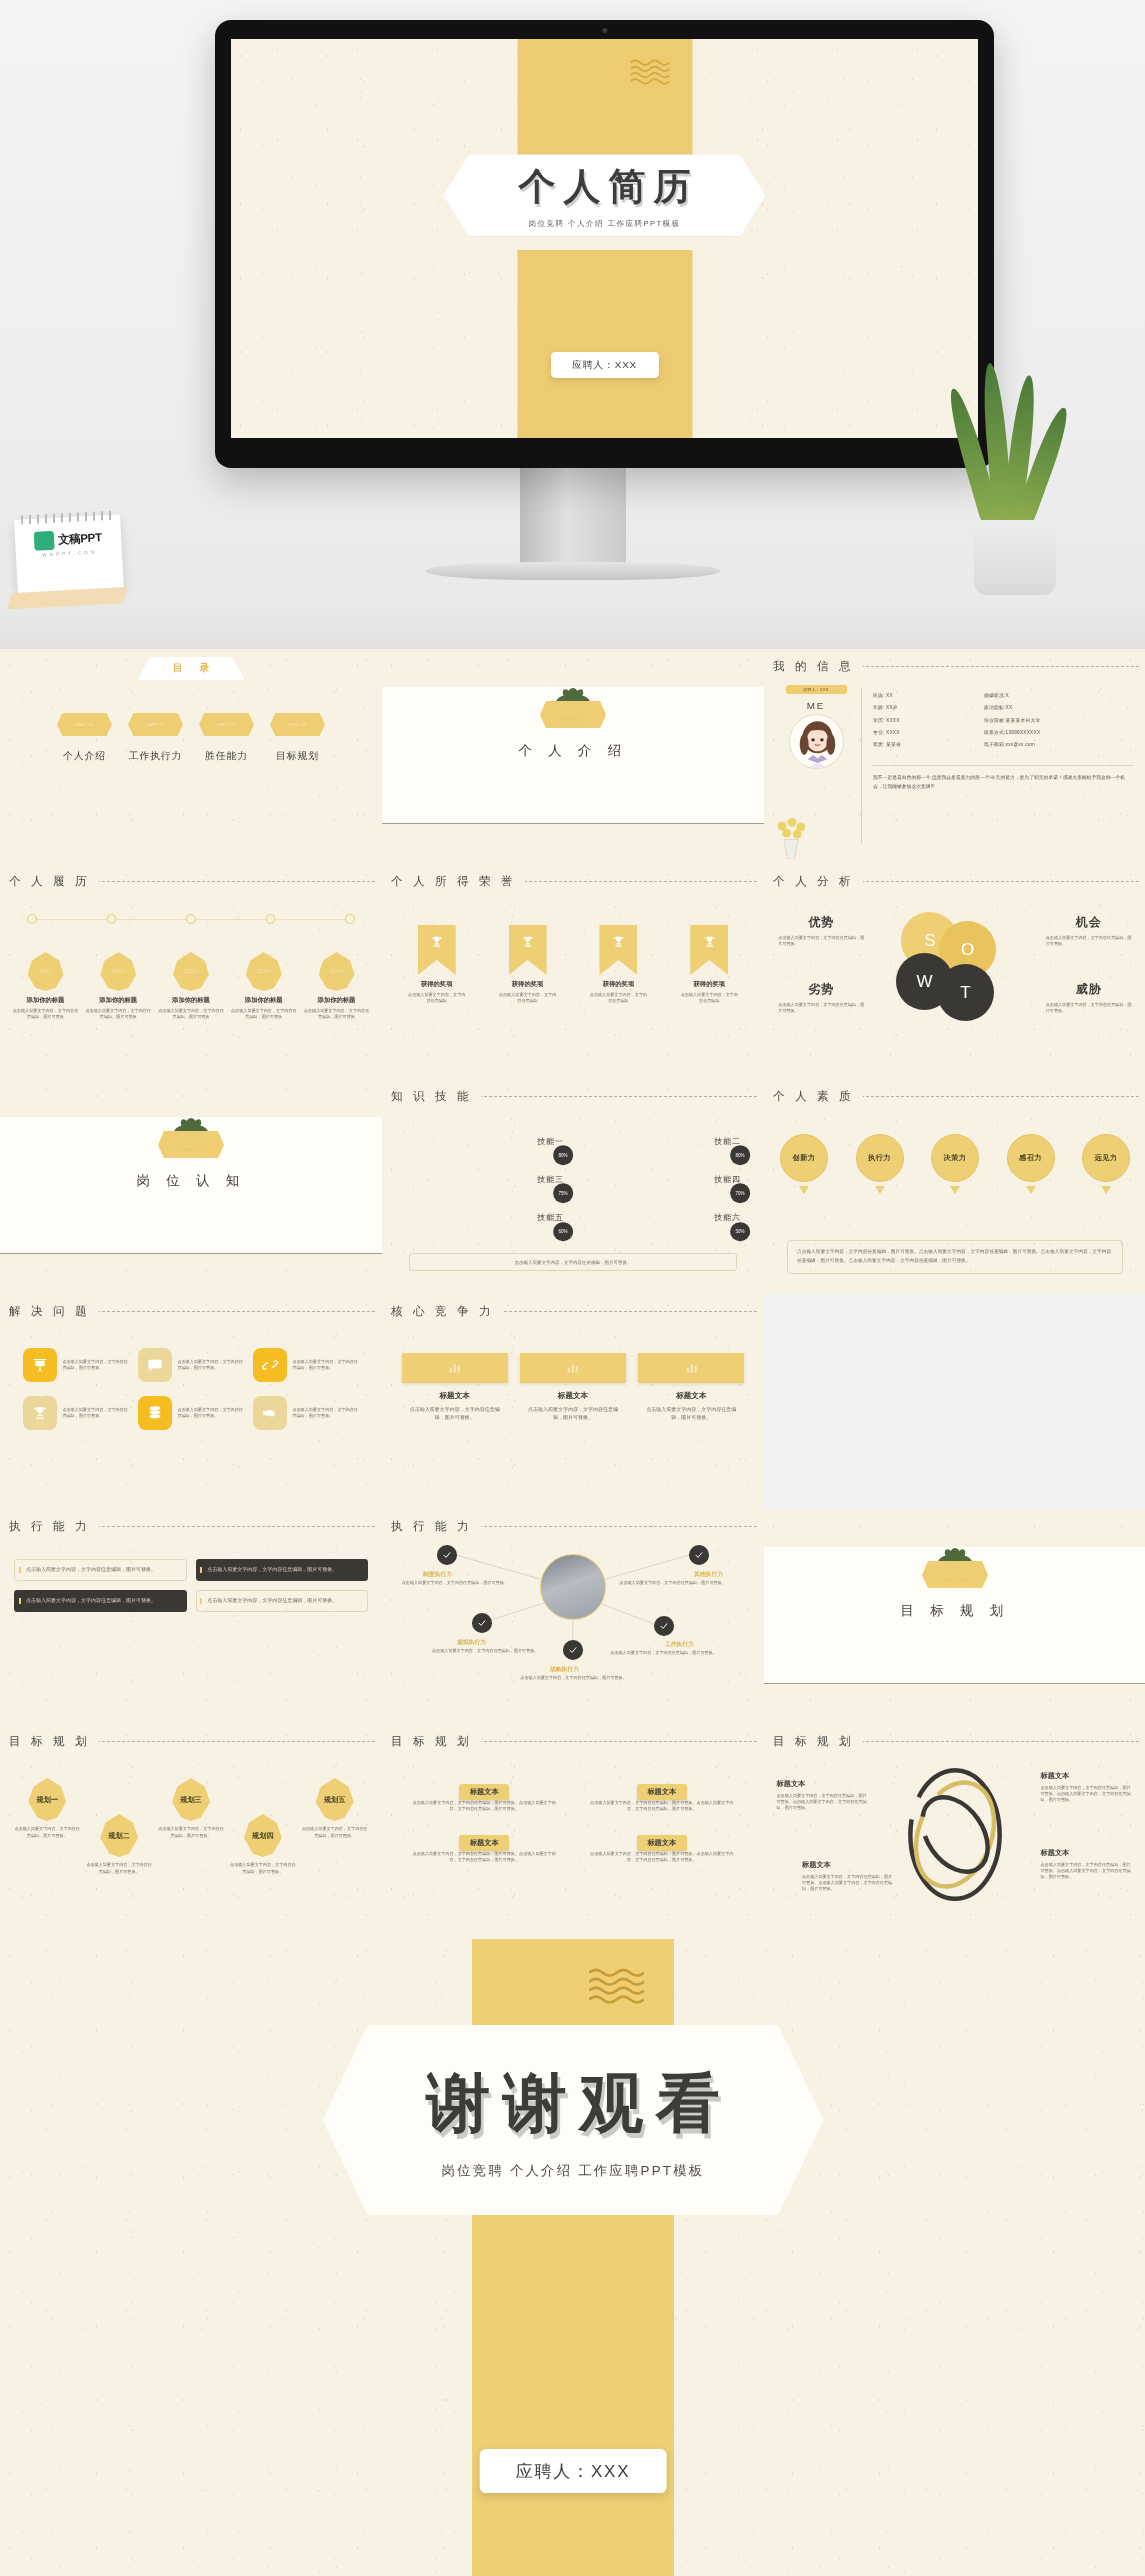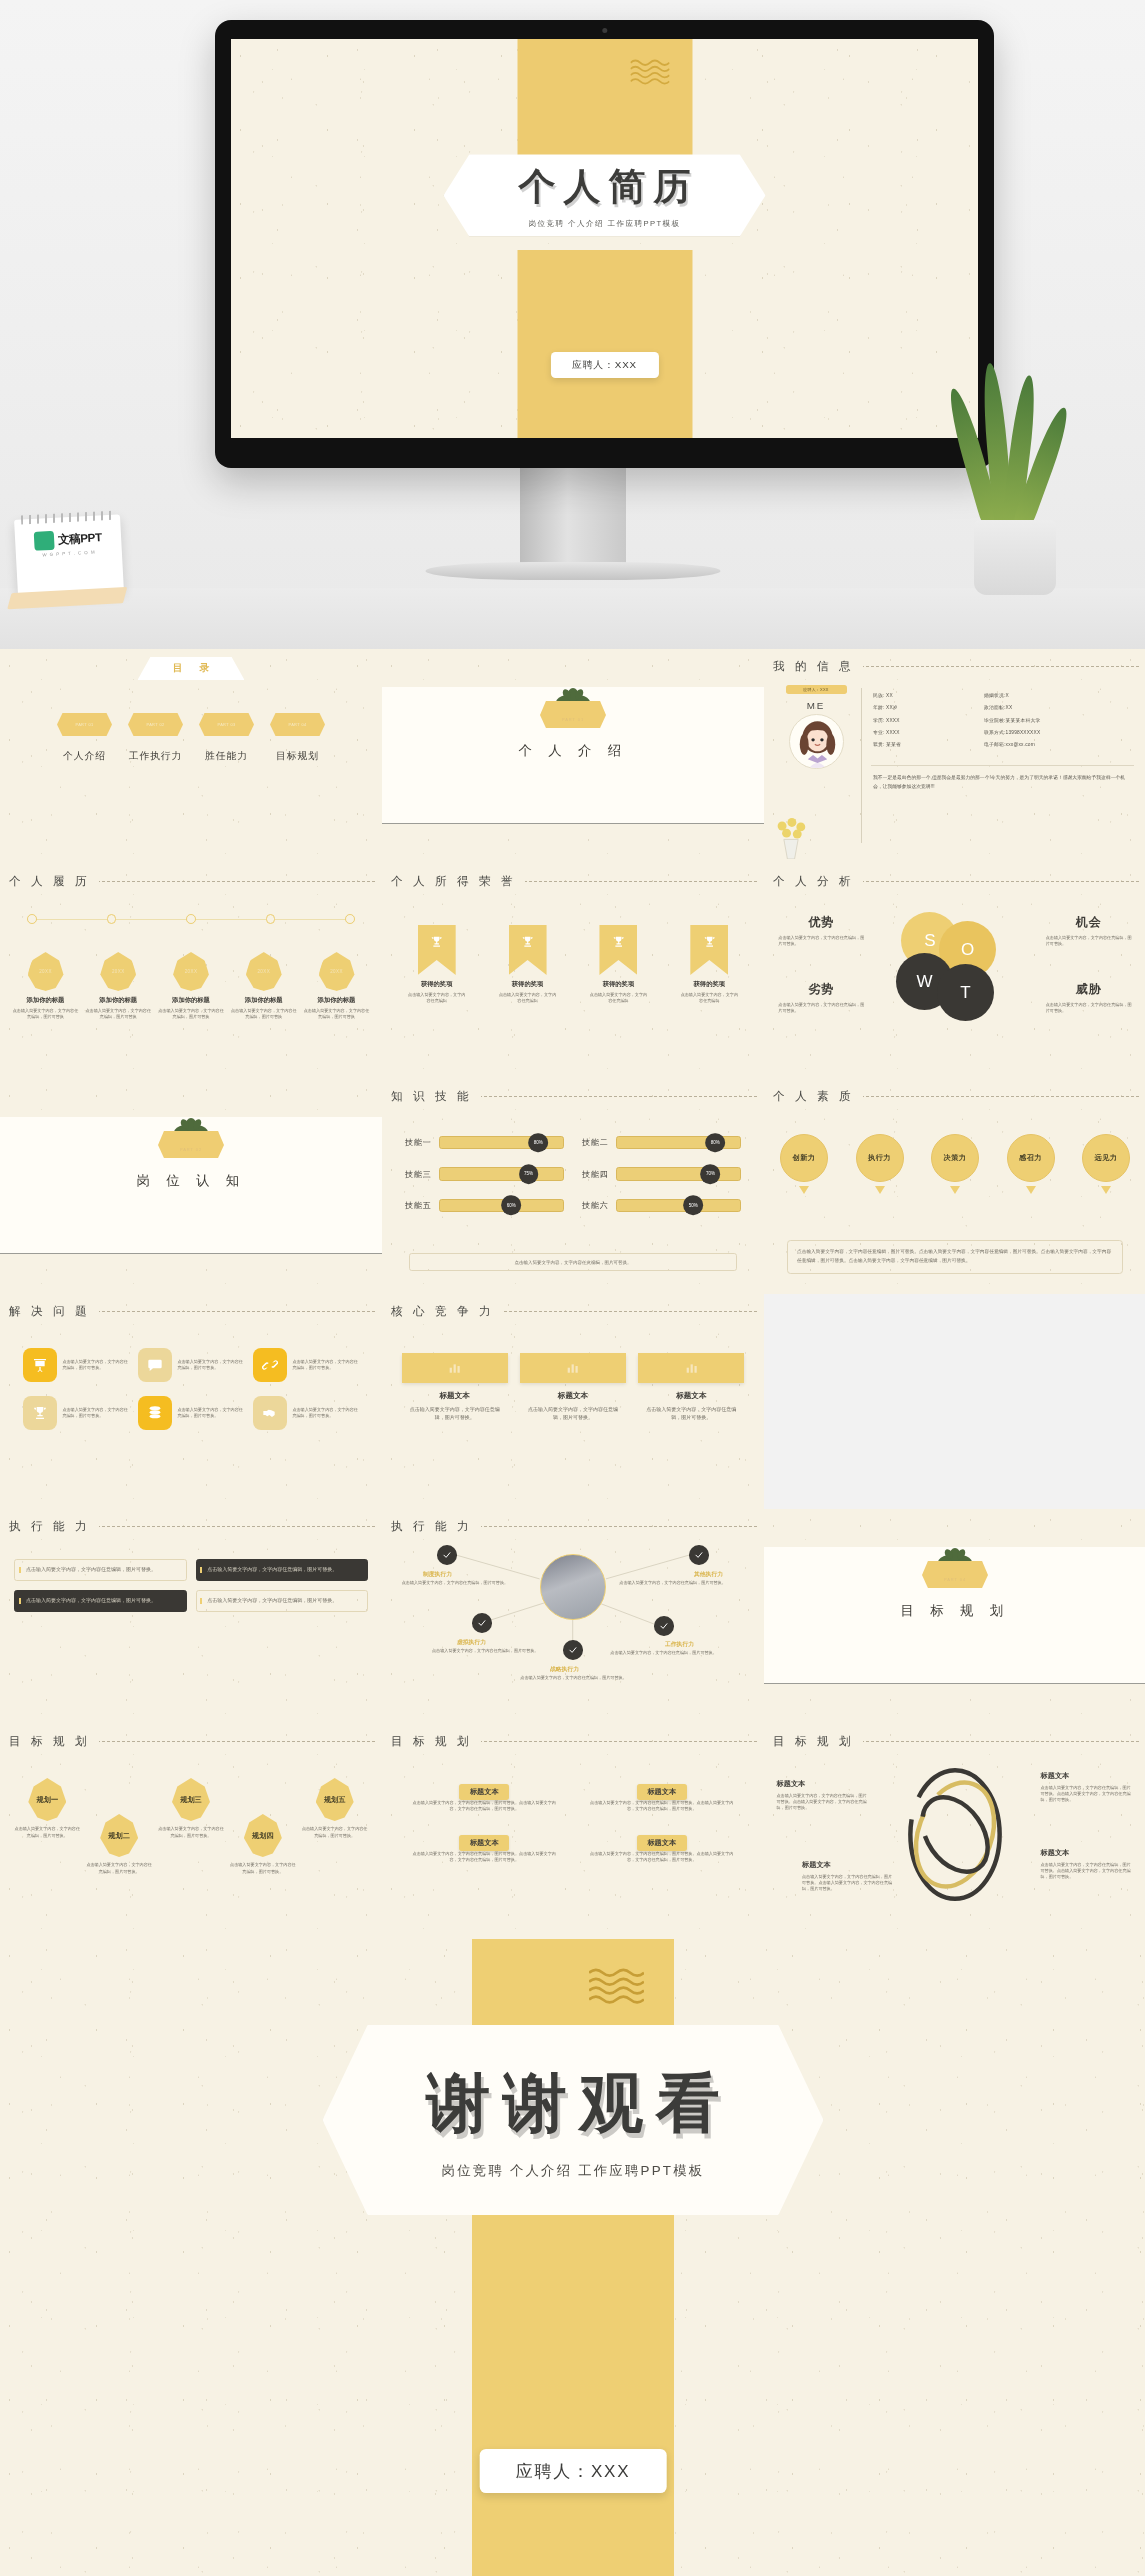--- a/index.html
+++ b/index.html
@@ -172,21 +172,21 @@
   .sb{position:absolute;border-radius:50%;display:flex;align-items:center;justify-content:center;
     font-size:17px;color:#fff;}
   .sb.s{left:5.4px;top:0;width:57px;height:57px;background:#eecf73;}
   .sb.o{left:43px;top:9px;width:57px;height:57px;background:#e9c45e;}
   .sb.w{left:0;top:41px;width:57px;height:57px;background:#3a3834;}
   .sb.t{left:41px;top:52px;width:57px;height:57px;background:#3a3834;}
 
   
   .sk{position:absolute;left:23px;right:23px;top:57px;
     display:grid;grid-template-columns:1fr 1fr;row-gap:18px;column-gap:18px;}
-  .sk-row{display:flex;align-items:center;gap:7.2px;}
+  .sk-row{display:flex;align-items:flex-end;gap:7.2px;flex-direction:column;}
   .sk-n{font-size:8px;color:#3f3d38;letter-spacing:0.9px;white-space:nowrap;}
   .sk-bar{position:relative;flex:1;height:13.4px;border-radius:2.7px;background:#eccf77;
     border:0.9px solid #d9b85c;}
   .sk-dot{position:absolute;top:50%;transform:translate(-50%,-50%);
     width:19.7px;height:19.7px;border-radius:50%;background:#3a3834;color:#fff;
     display:flex;align-items:center;justify-content:center;font-size:4.5px;}
   .sk-note{position:absolute;left:27px;right:27px;bottom:23px;border:0.9px solid #e0d6ba;
     border-radius:2.7px;padding:5.4px 7.2px;font-size:4.5px;color:#6e6a60;text-align:center;}
 
   

